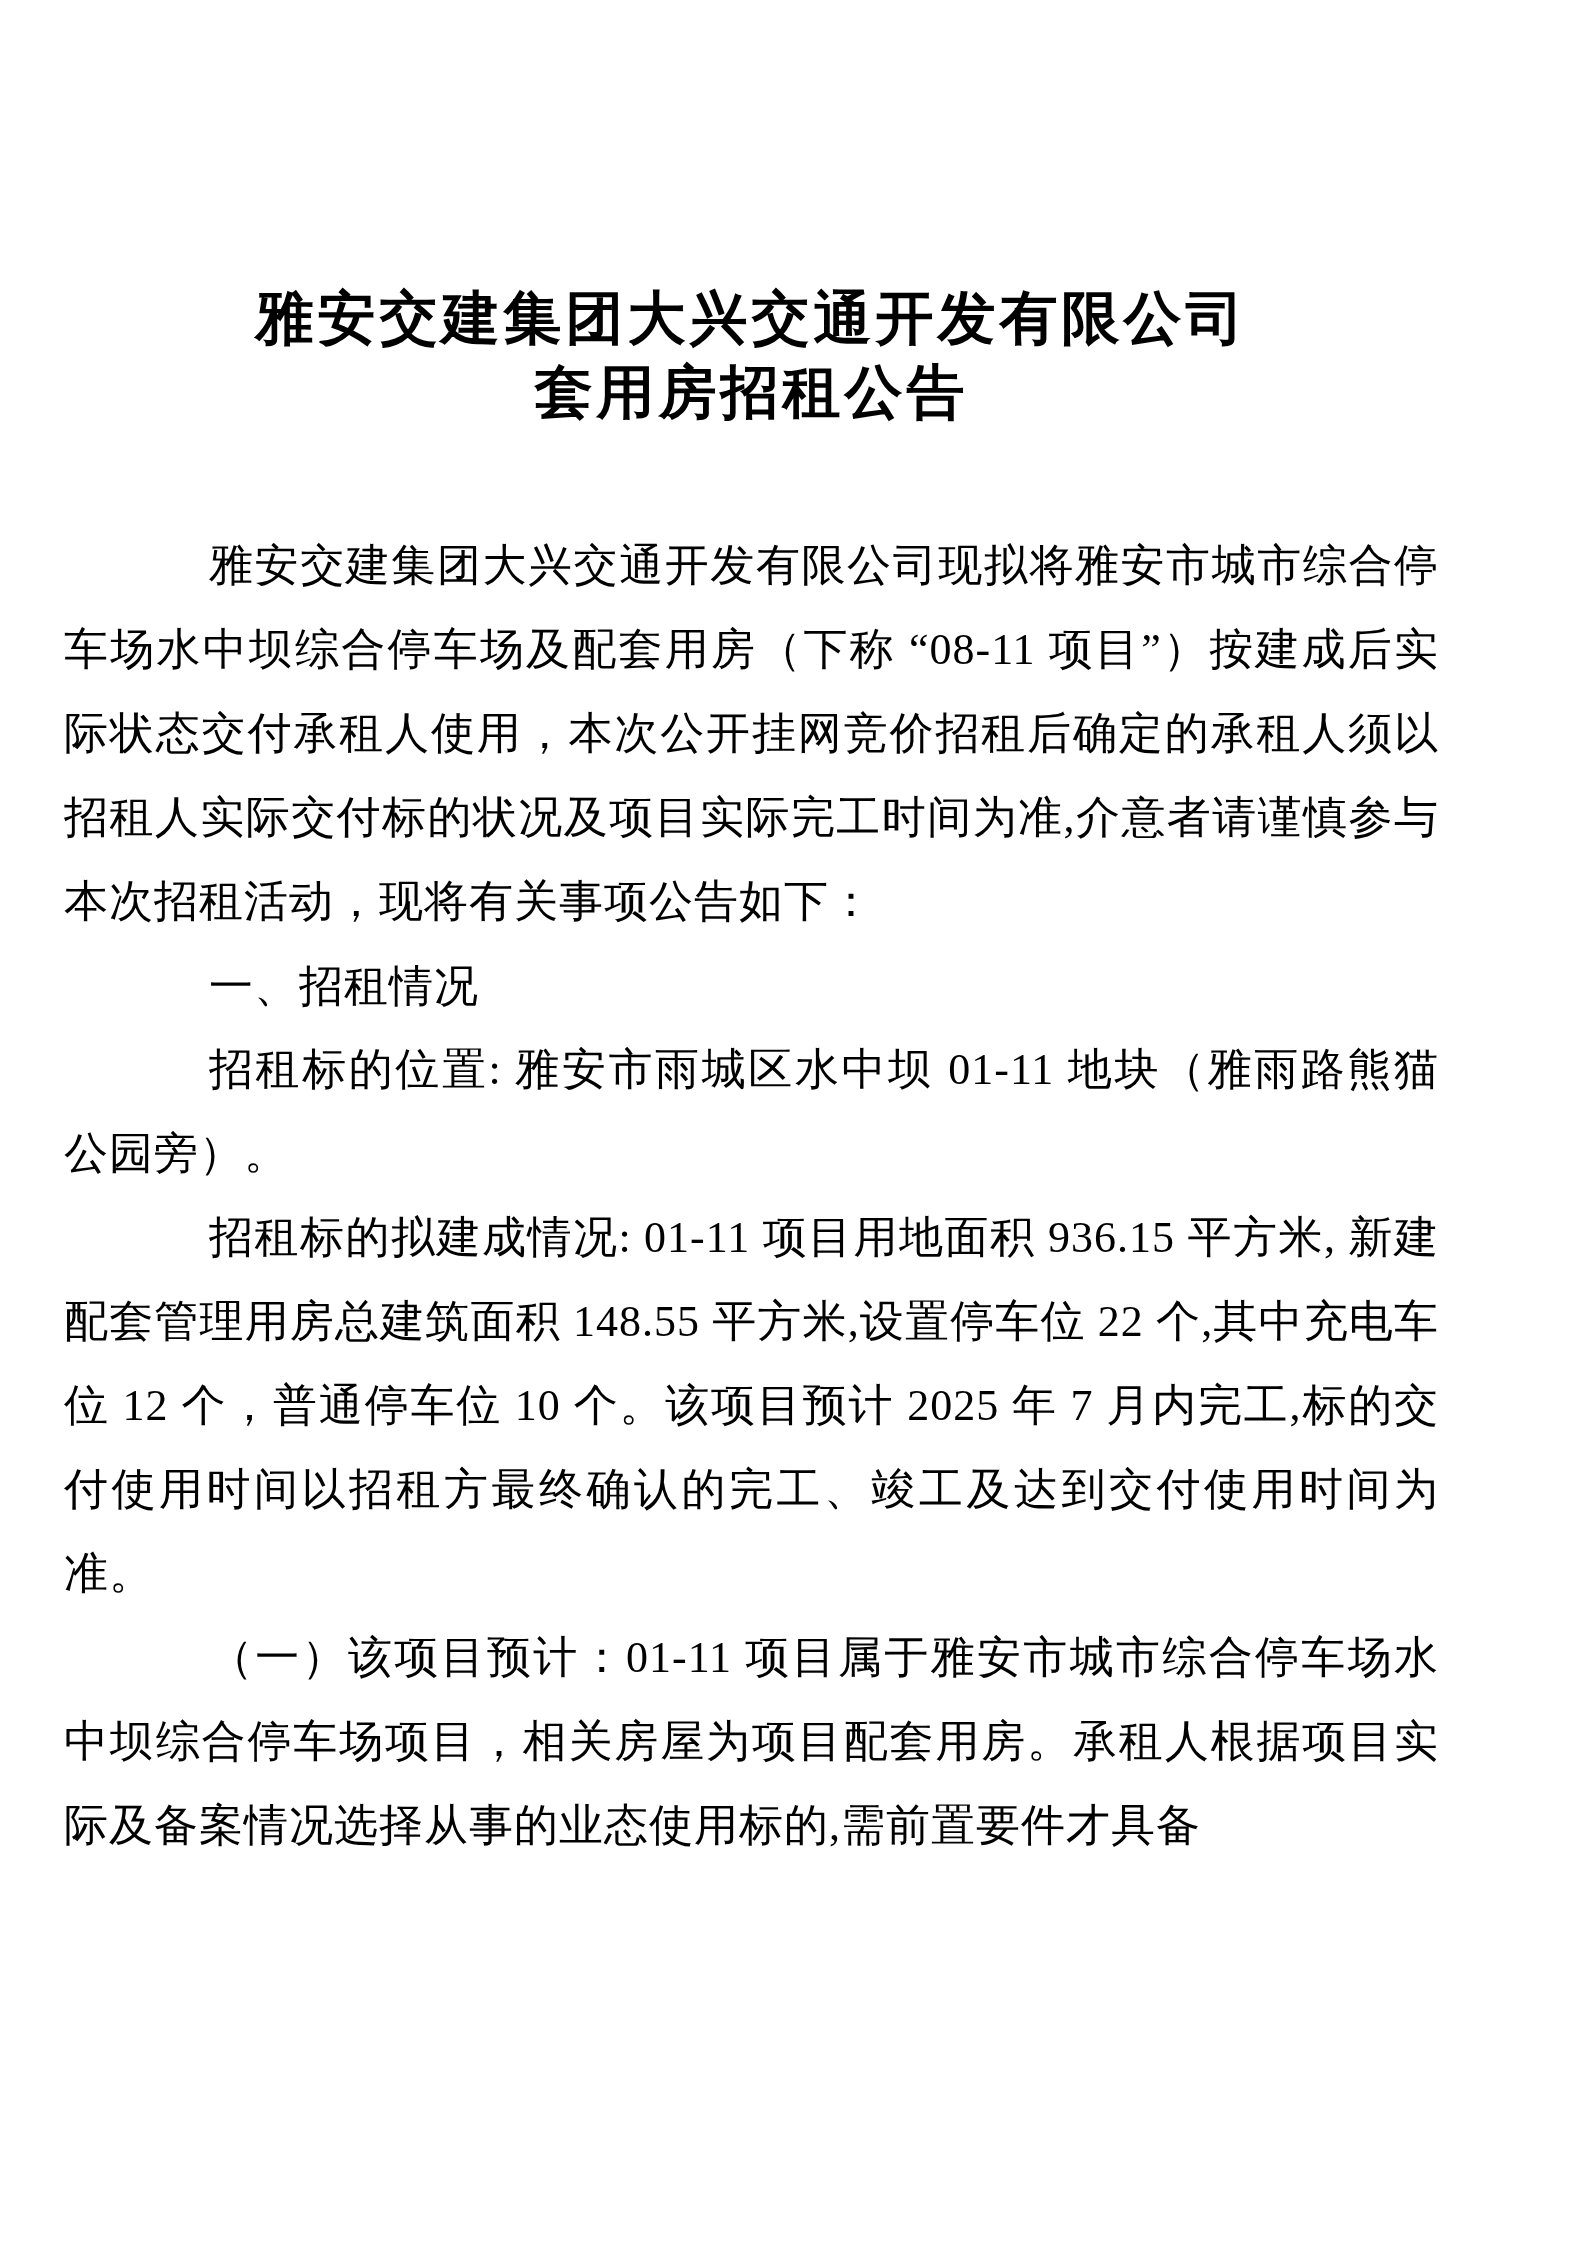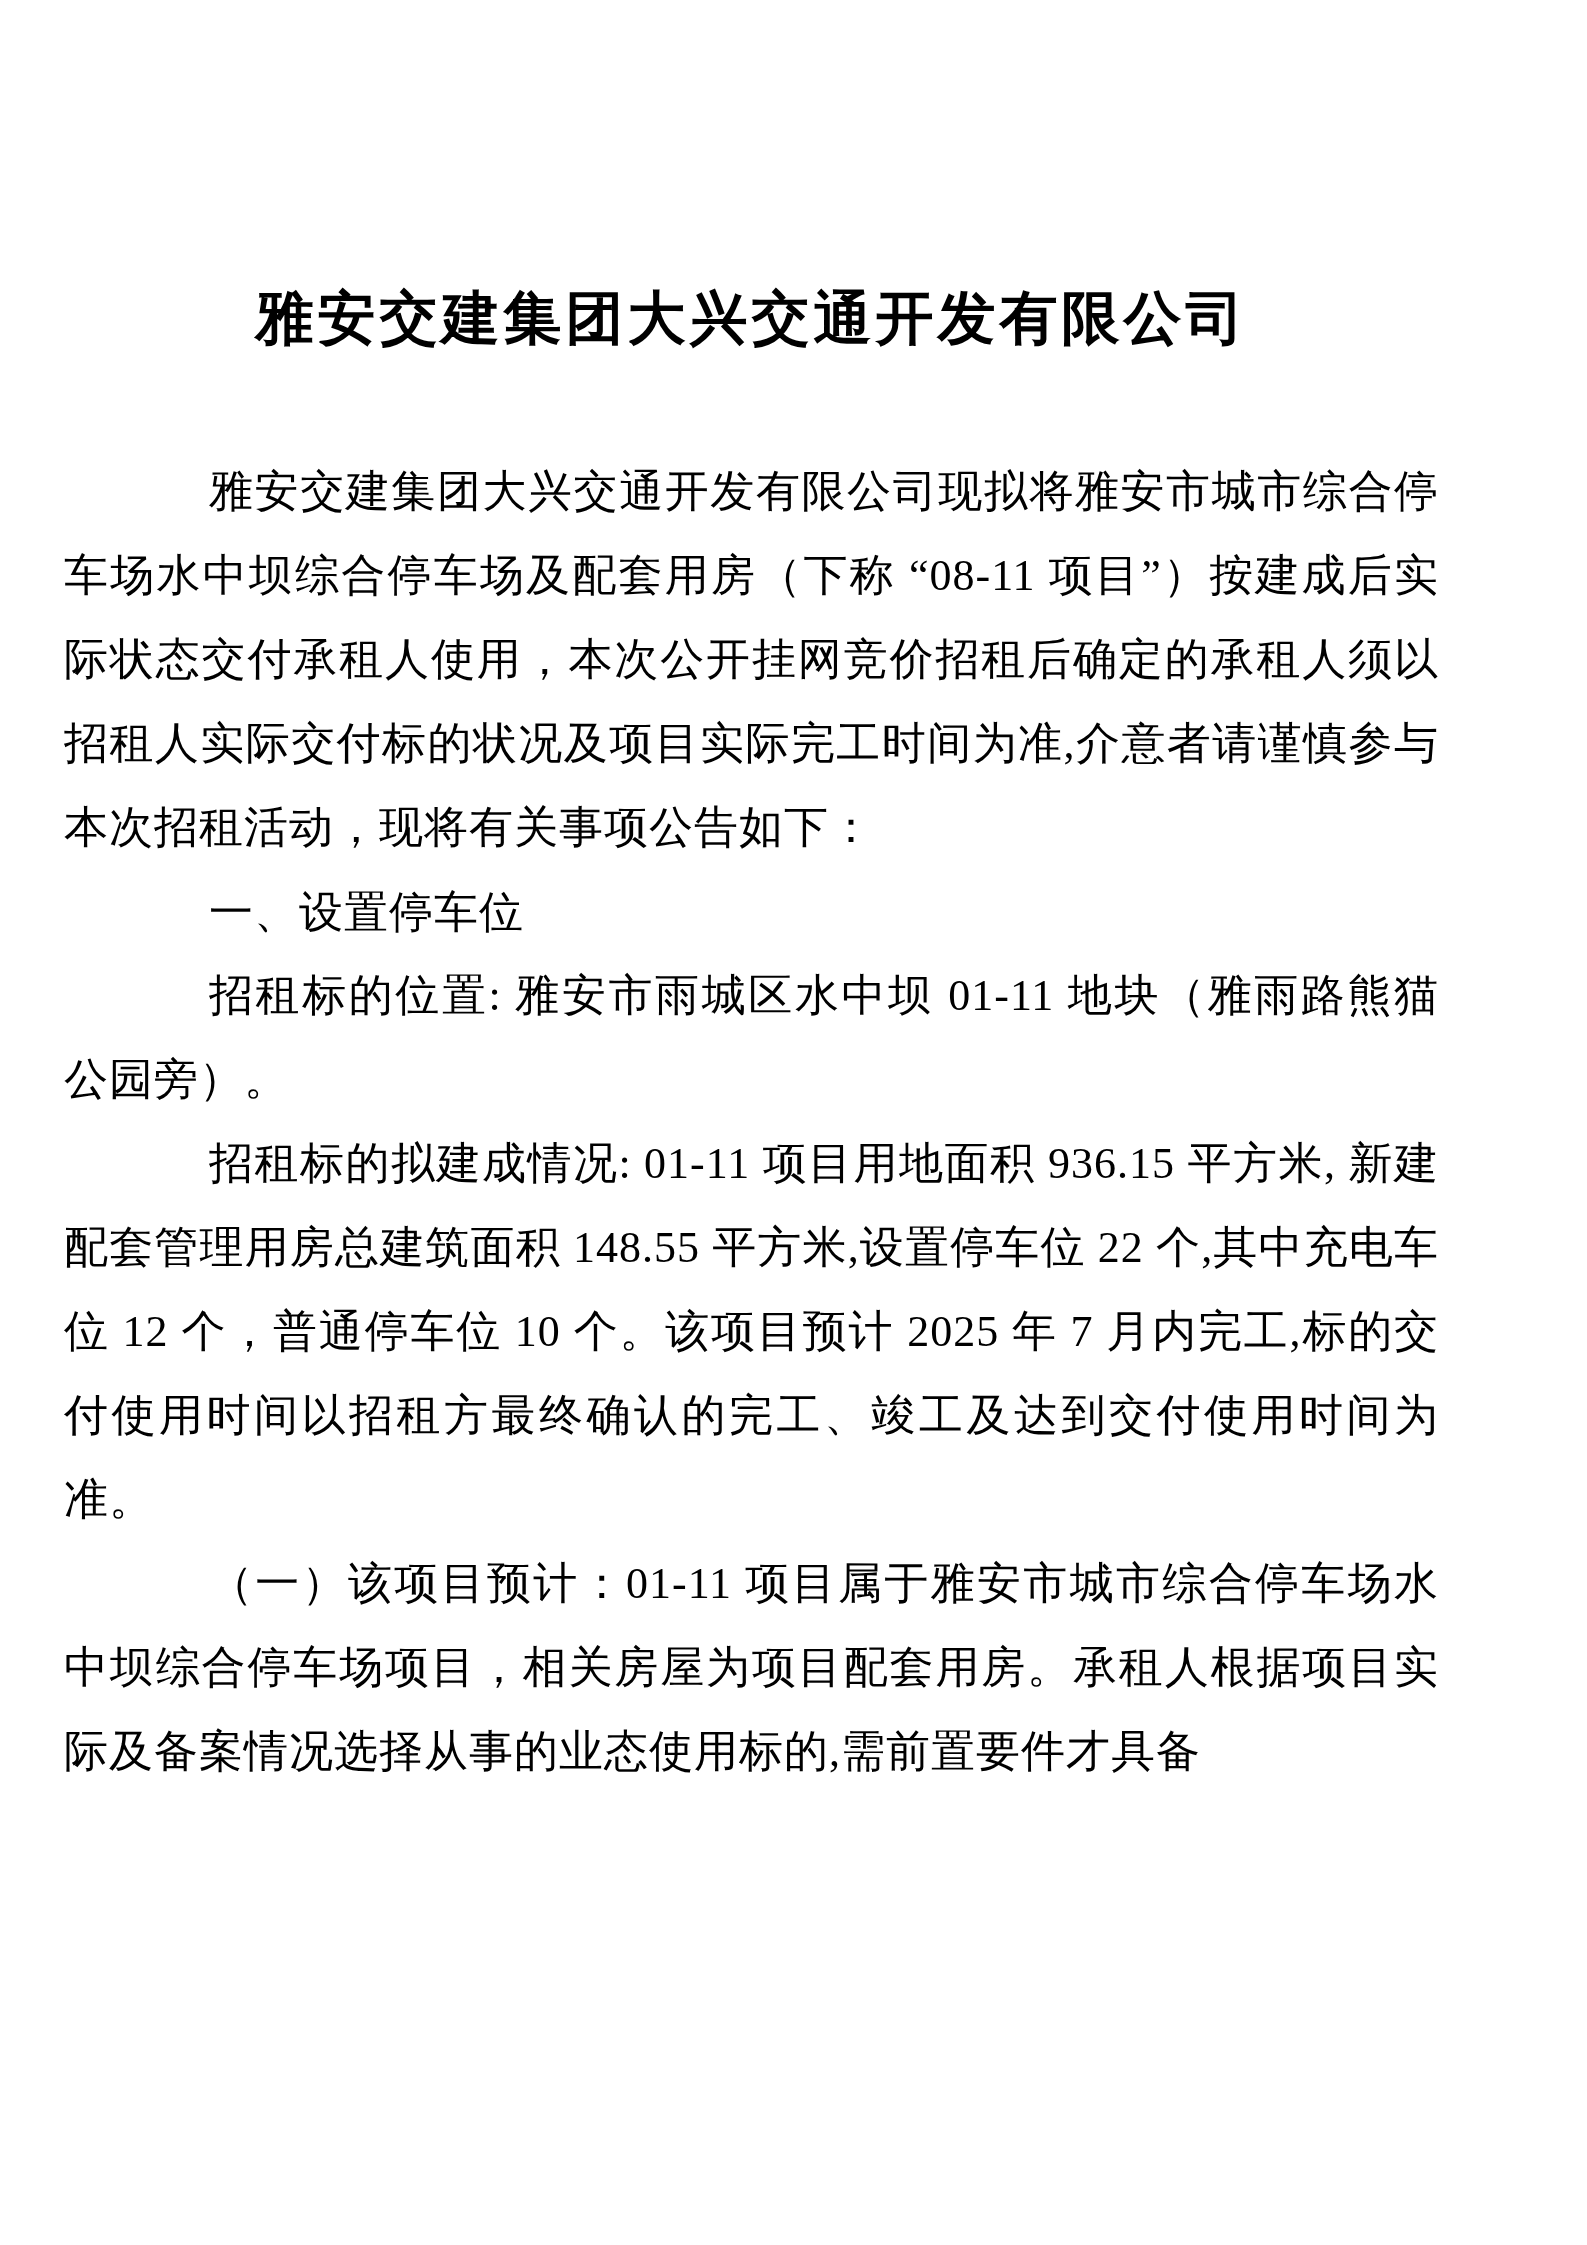--- a/index.html
+++ b/index.html
@@ -46,21 +46,22 @@
   .b {
     font-weight: normal;
   }
 </style>
 </head>
 <body>
 
 <div class="page">
   <h1 class="title">
       <div>雅安交建集团大兴交通开发有限公司</div>
+      <div>套用房招租公告</div>
     </h1>
   <div class="doc-body">
       <p class="para"><span class="">雅安交建集团大兴交通开发有限公司现拟将雅安市城市综合停车场水中坝综合停车场及配套用房（下称 “08-11 项目”）按建成后实际状态交付承租人使用，本次公开挂网竞价招租后确定的承租人须</span><span class="b">以招租人实际交付标的状况及项目实际完工时间为准,介意者请谨慎参与本次招租活动</span><span class="">，现将有关事项公告如下：</span></p>
-      <p class="para heading"><span class="b">一、设置停车位</span></p>
+      <p class="para heading"><span class="b">一、招租情况</span></p>
       <p class="para"><span class="">招租标的位置: 雅安市雨城区水中坝 01-11 地块（雅雨路熊猫公园旁）。</span></p>
       <p class="para"><span class="">招租标的拟建成情况: 01-11 项目用地面积 936.15 平方米, 新建配套管理用房总建筑面积 148.55 平方米,设置停车位 22 个,其中充电车位 12 个，普通停车位 10 个。该项目预计 2025 年 7 月内完工,标的交付使用时间以招租方最终确认的完工、竣工及达到交付使用时间为准。</span></p>
       <p class="para"><span class="b">（一）该项目预计：</span><span class="">01-11 项目属于雅安市城市综合停车场水中坝综合停车场项目，相关房屋为项目配套用房。承租人根据项目实际及备案情况选择从事的业态使用标的,需前置要件才具备</span></p>
     </div>
 </div>
 
 </body></html>

